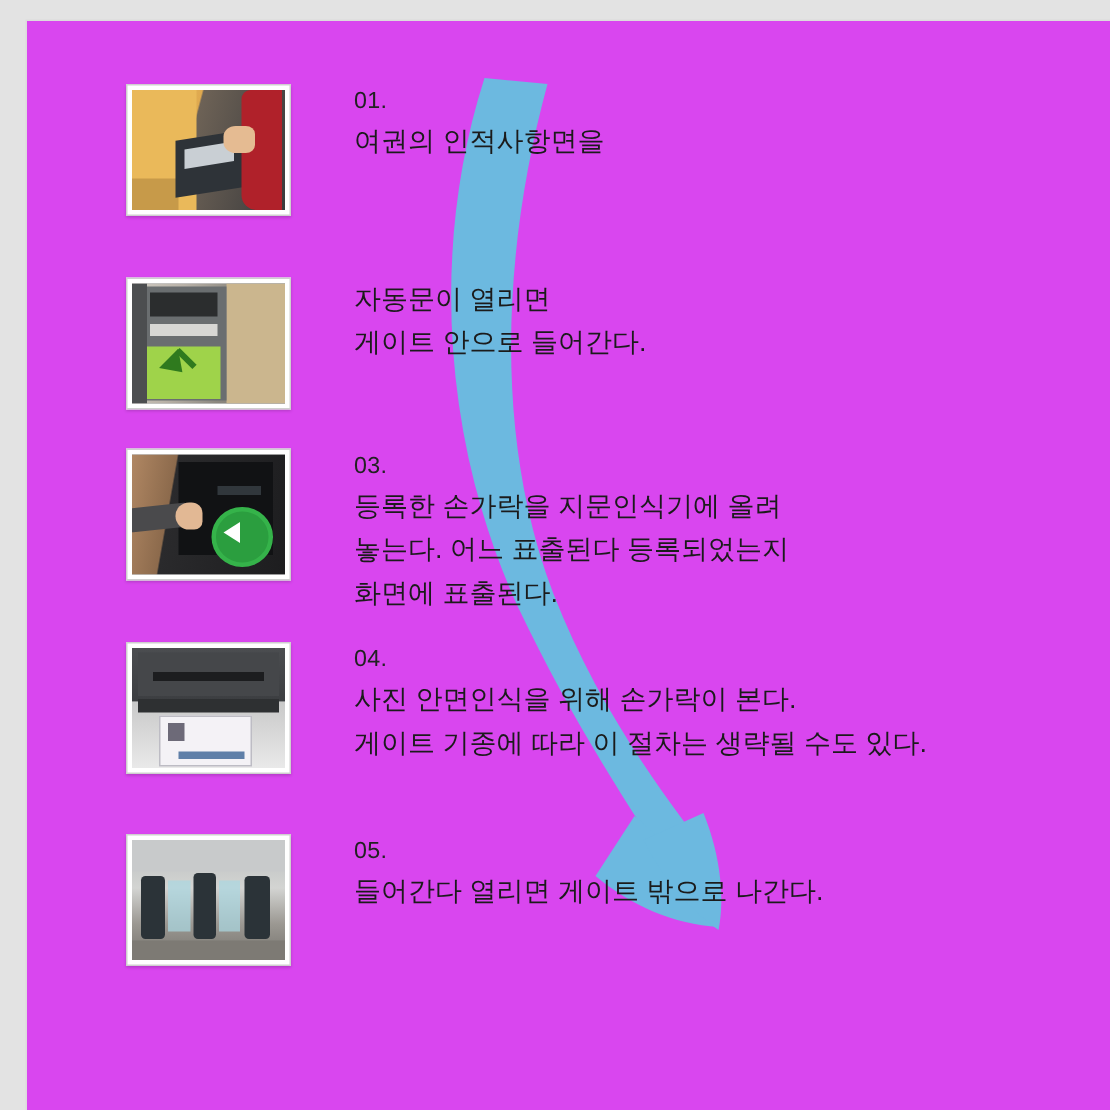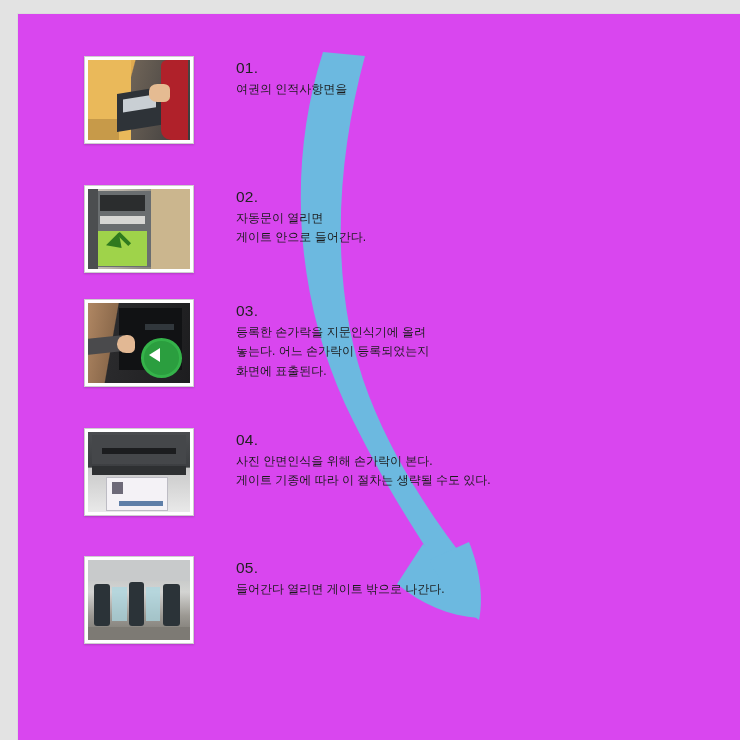--- a/index.html
+++ b/index.html
@@ -60,21 +60,21 @@
     top: 0;
     width: 470px;
   }
   .step-num {
     font-size: 15.5px;
     color: #222222;
     line-height: 1.55;
     letter-spacing: 0.2px;
   }
   .step-line {
-    font-size: 12px;
+    font-size: 18px;
     color: #1b1b1b;
     line-height: 1.62;
     white-space: nowrap;
   }
 
   
   #arrow {
     position: absolute;
     left: 255px;
     top: 30px;
@@ -184,42 +184,41 @@
             <div class="s2-a"></div>
             <div class="s2-f"></div>
           <div class="s2-b"></div>
             <div class="s2-c"></div>
             <div class="s2-d"></div>
           <div class="s2-arrow"></div>
             <div class="s2-arrow2"></div>
         </div>
       </div>
       <div class="text-block">
-        <div class="step-num">02.</div>
         <div class="step-line">자동문이 열리면</div>
         <div class="step-line">게이트 안으로 들어간다.</div>
       </div>
     </div>
 
     <div class="step" style="top:285px;">
       <div class="thumb">
         <div class="thumb-inner">
           <div class="sc s3-bg"></div>
           <div class="s3-screen"></div>
             <div class="s3-label"></div>
           <div class="s3-circle"></div>
             <div class="s3-tri"></div>
           <div class="s3-arm"></div>
             <div class="s3-hand"></div>
         </div>
       </div>
       <div class="text-block">
         <div class="step-num">03.</div>
         <div class="step-line">등록한 손가락을 지문인식기에 올려</div>
-        <div class="step-line">놓는다. 어느 손가락이 등록되었는지</div>
+        <div class="step-line">놓는다. 어느 표출된다 등록되었는지</div>
         <div class="step-line">화면에 표출된다.</div>
       </div>
     </div>
 
     <div class="step" style="top:414px;">
       <div class="thumb">
         <div class="thumb-inner">
           <div class="sc s4-bg"></div>
           <div class="s4-top"></div>
             <div class="s4-slot"></div>

